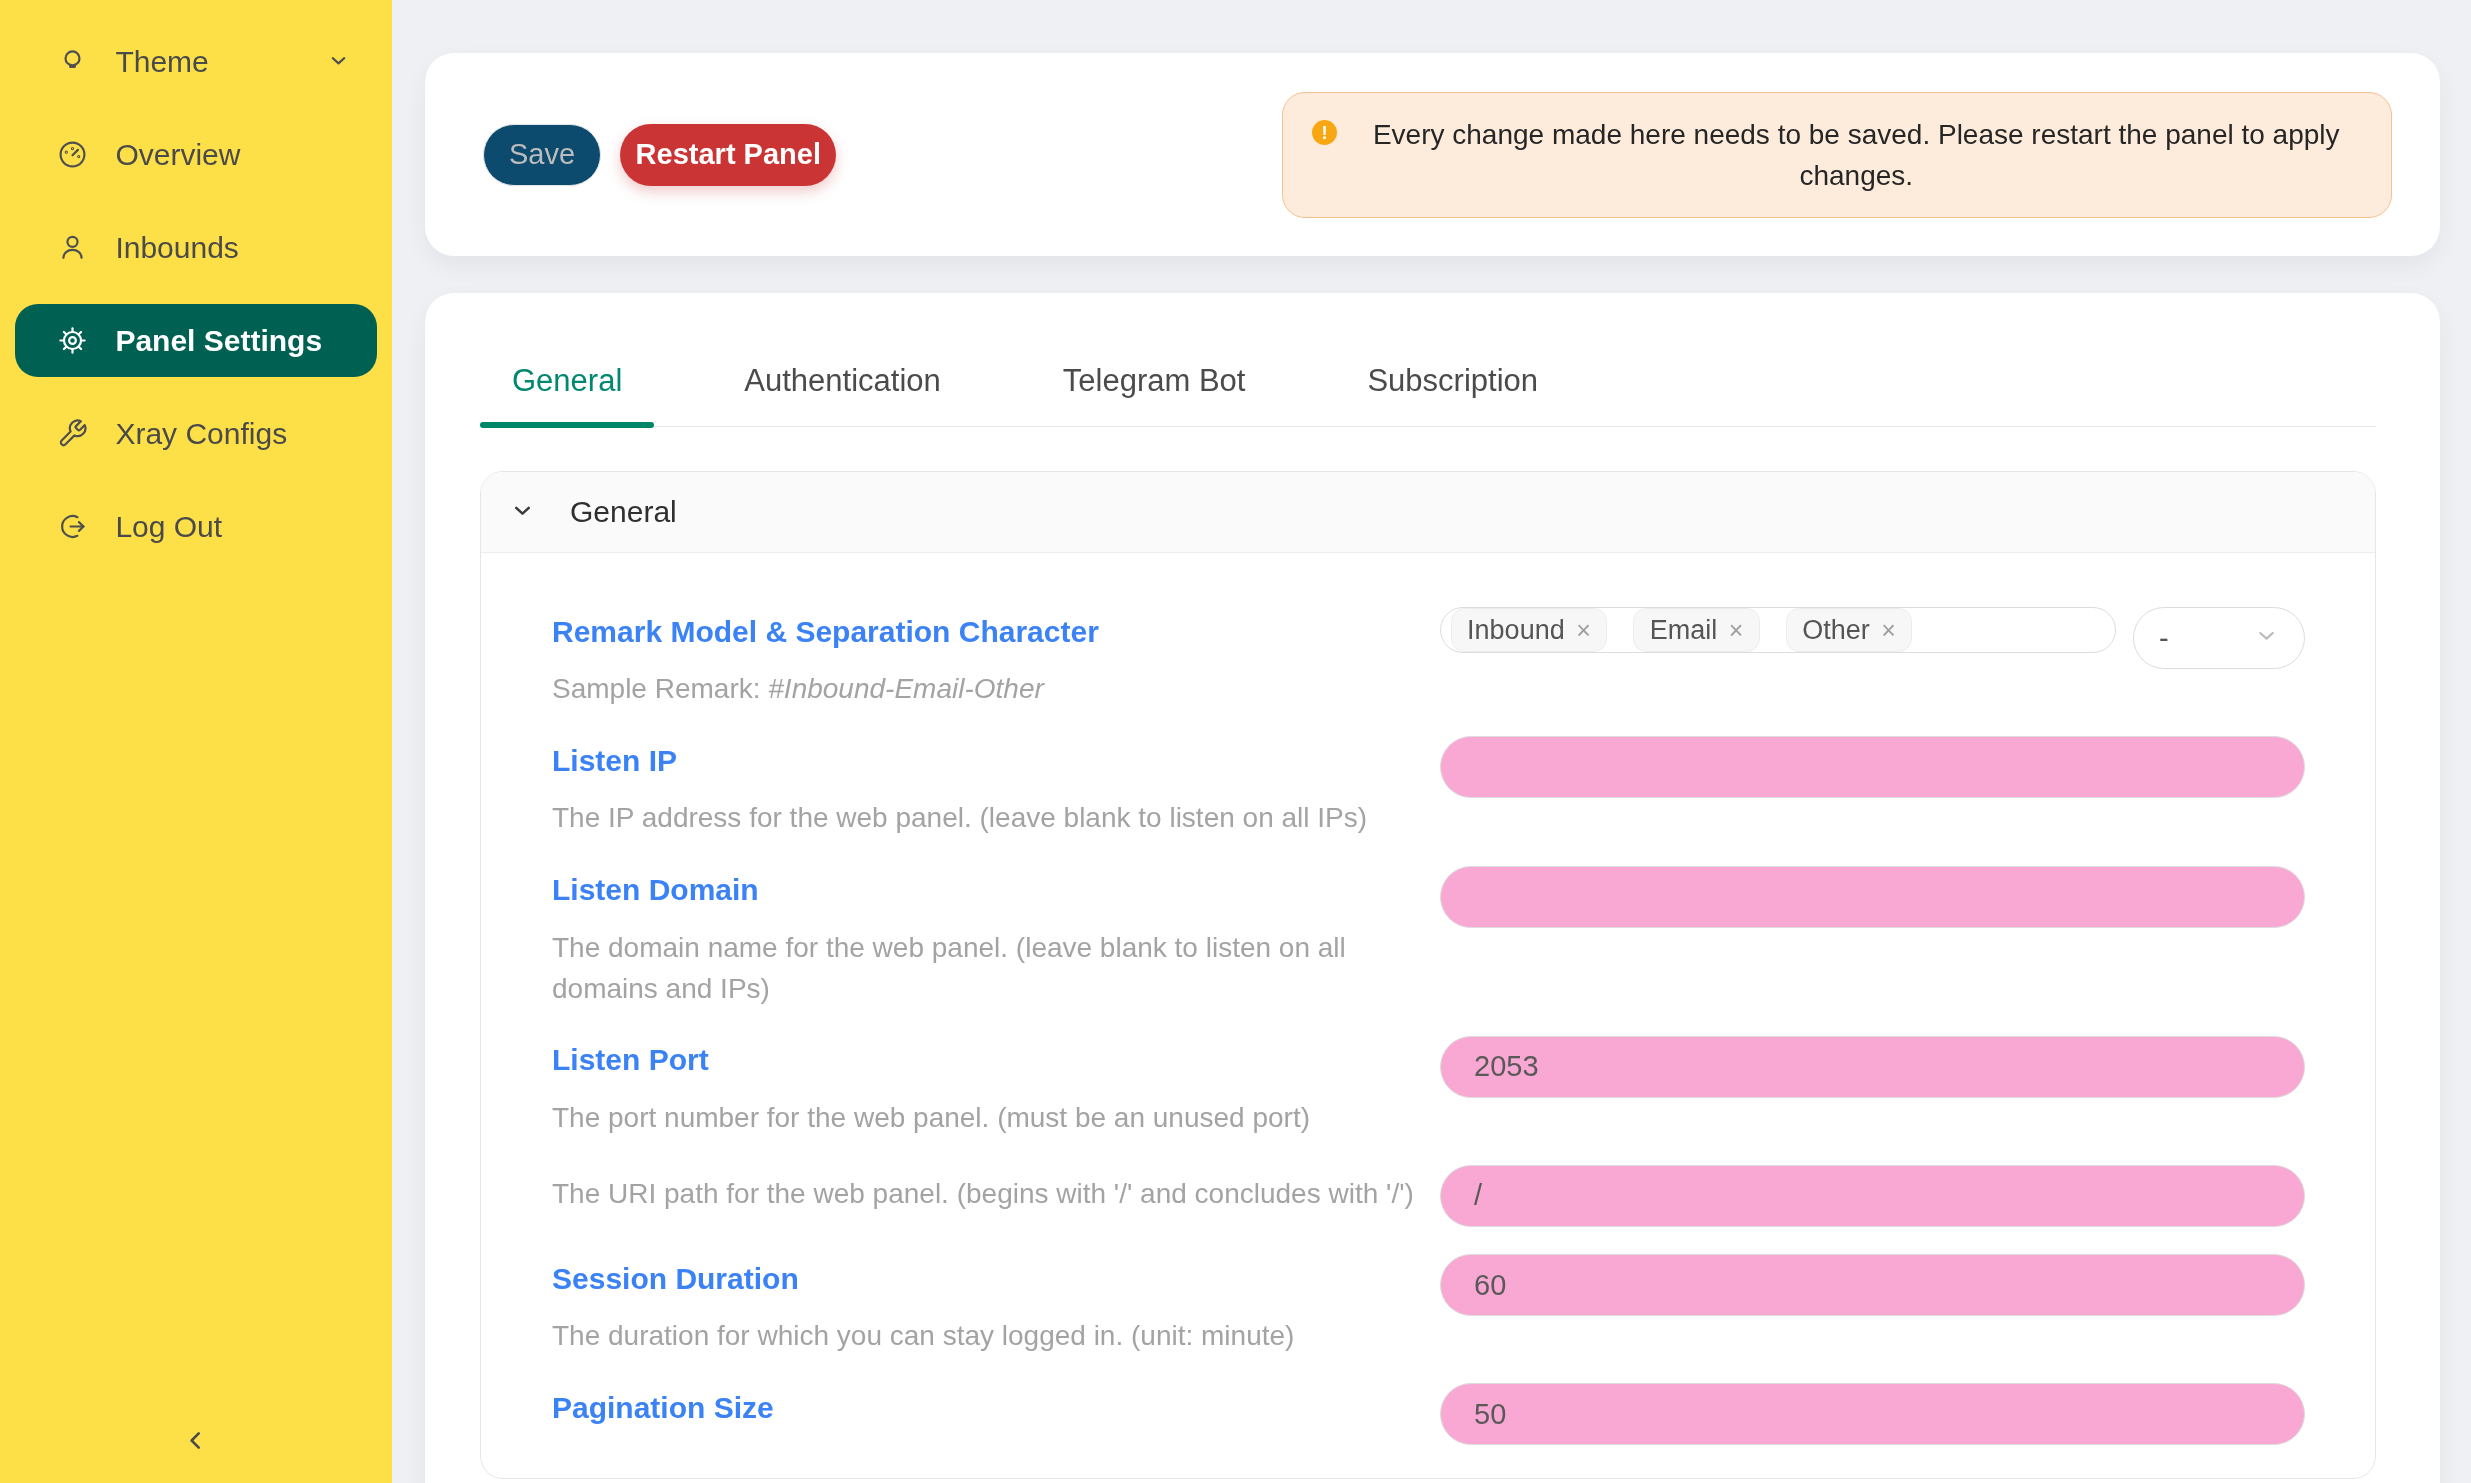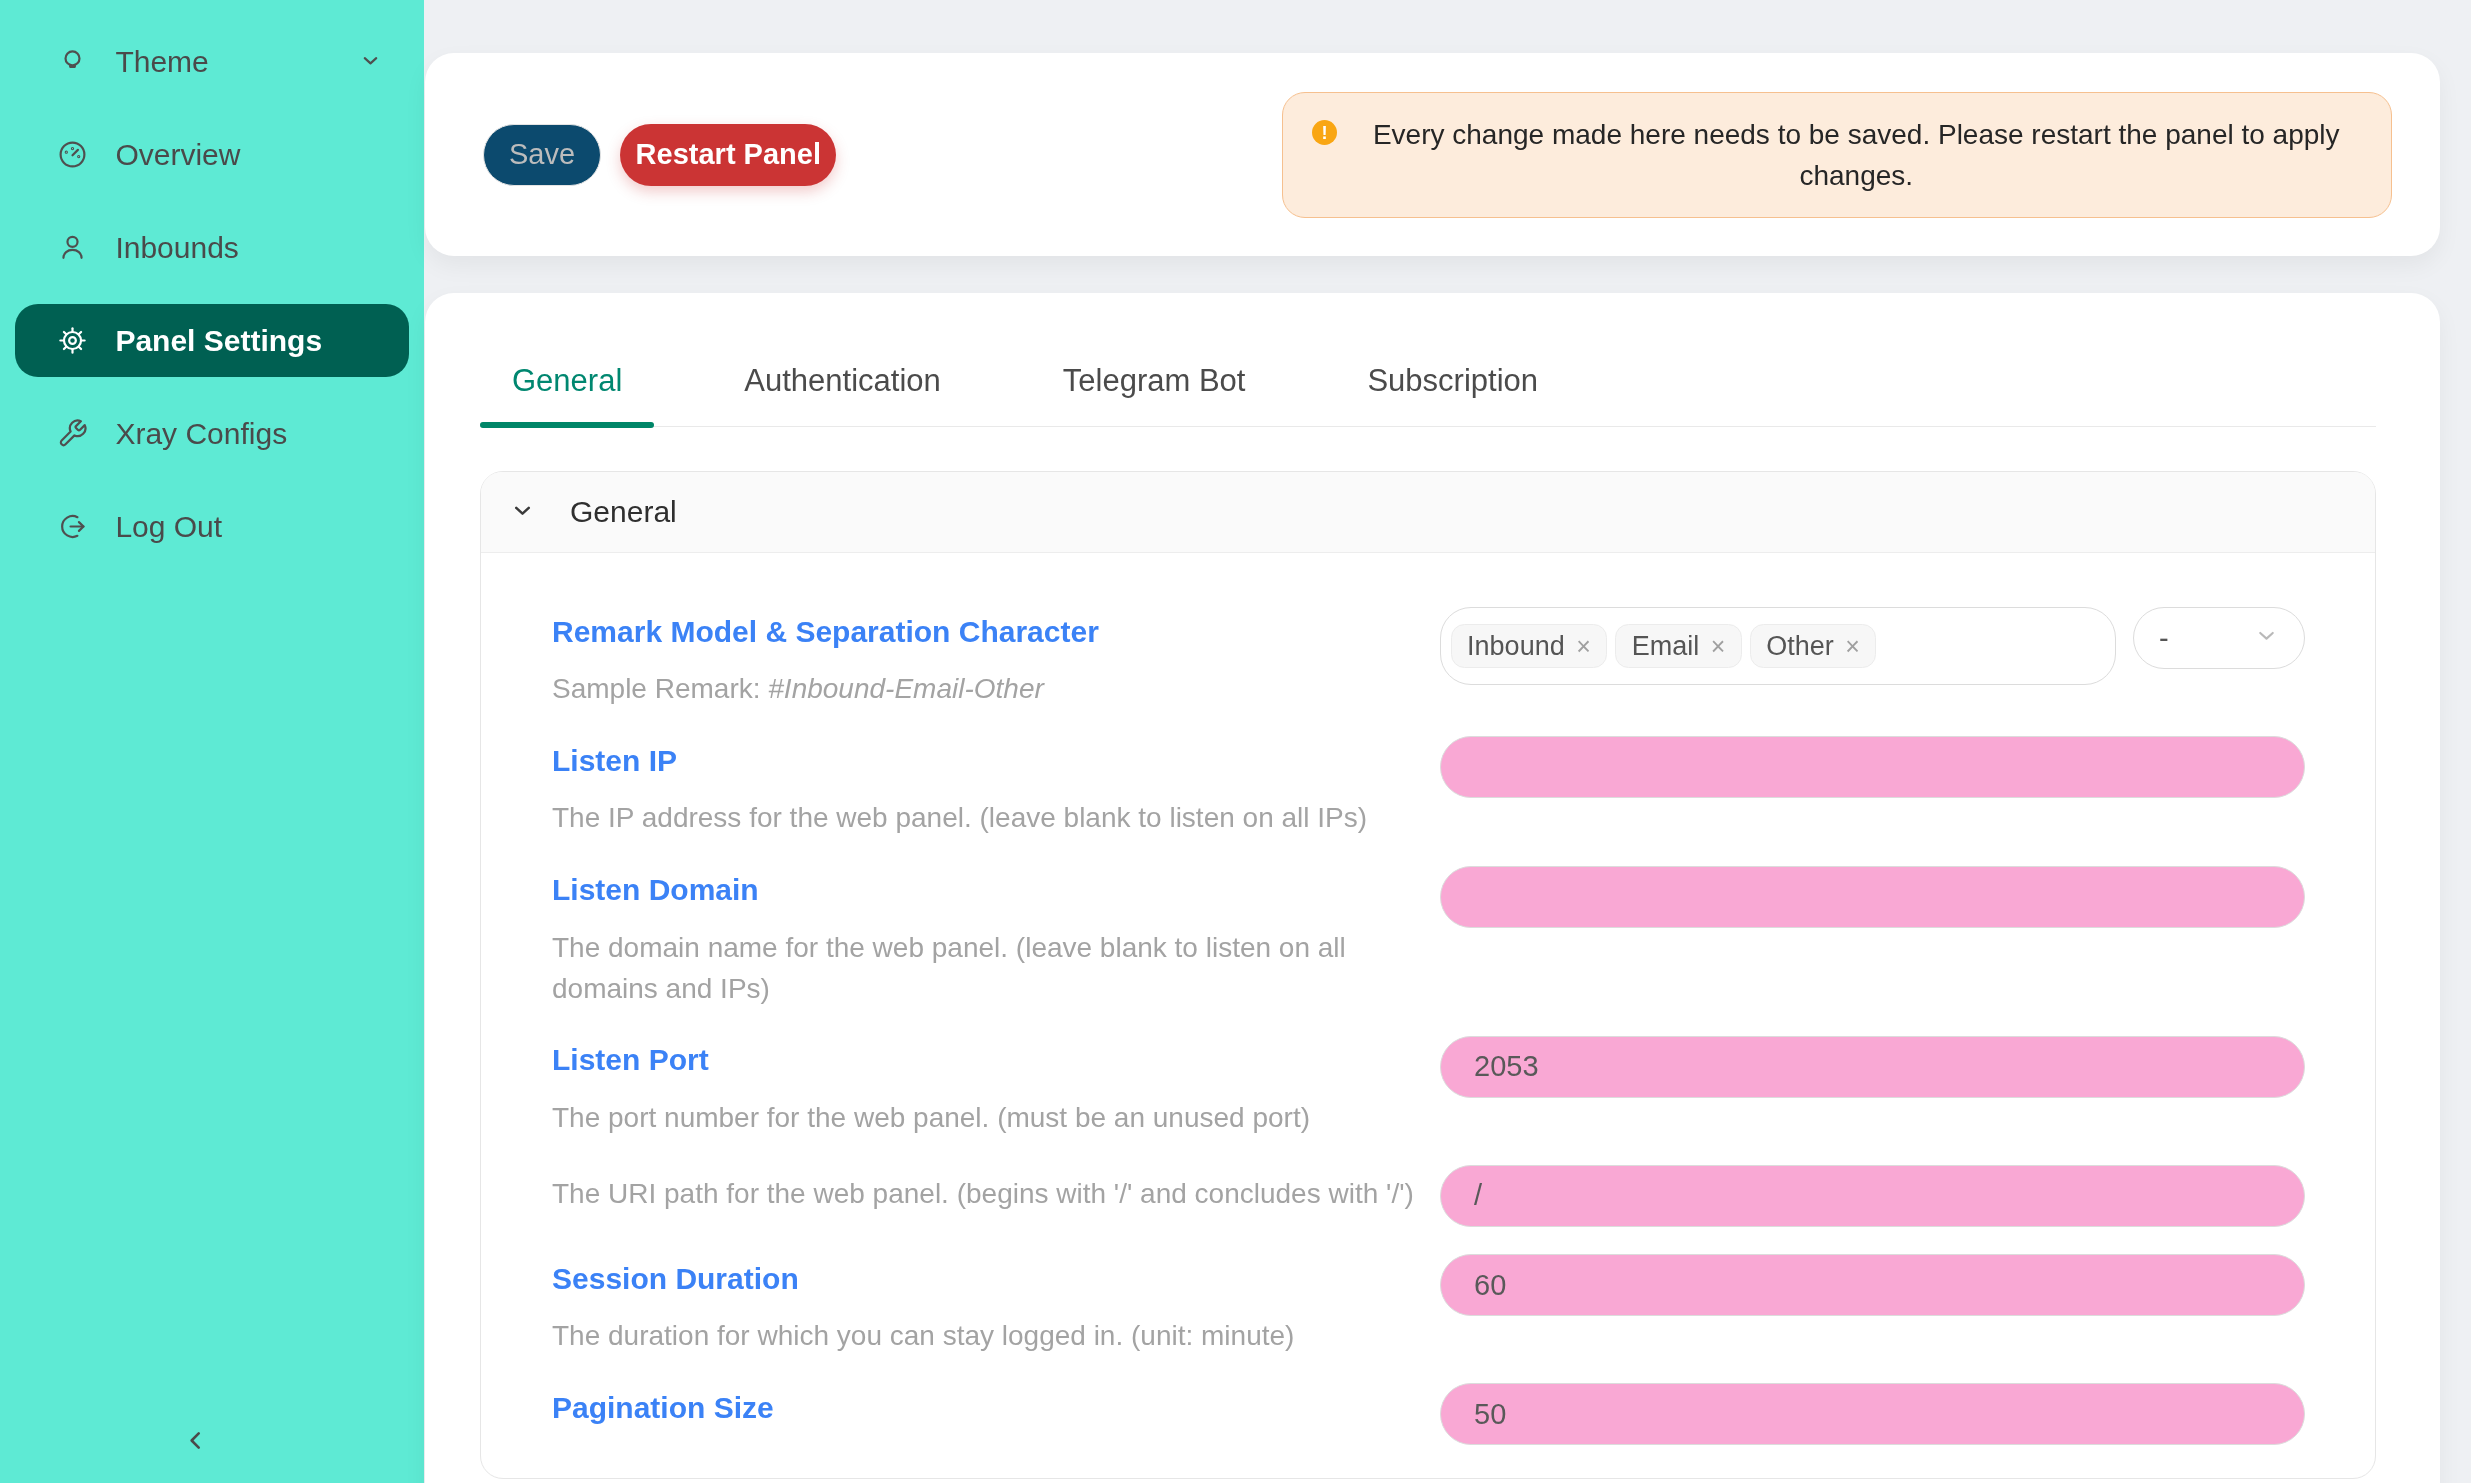--- a/index.html
+++ b/index.html
@@ -1,21 +1,21 @@
 <!DOCTYPE html>
 <html><head>
 <meta charset="utf-8">
 <style>
   * { margin:0; padding:0; box-sizing:border-box; }
   html,body { width:2472px; height:1483px; overflow:hidden;
     font-family:"Liberation Sans", sans-serif; background:#eef0f3; }
 
   
-  .sidebar { position:absolute; left:0; top:0; width:424px; height:1483px;
-    background:#5eead4;text-align:center; }
+  .sidebar { position:absolute; left:0; top:0; width:392px; height:1483px;
+    background:#fde047;text-align:center; }
   .menu { padding-top:25px; }
   .menu-item { height:73px; margin:0 15.4px 20px 15.4px; border-radius:23px;
     display:flex; align-items:center; padding:0 27px 0 42px;
     color:#4a4a4a; font-size:30px; cursor:pointer; }
   .menu-item .mi-icon { width:31px; height:31px; flex:0 0 31px; display:flex;
     align-items:center; justify-content:center; }
   .menu-item .mi-icon svg { width:31px; height:31px; stroke:#4f4f4f; fill:none;
     stroke-width:1.7; stroke-linecap:round; stroke-linejoin:round; }
   .menu-item .mi-label { margin-left:27px; white-space:nowrap; }
   .menu-item.active { background:#006052; color:#ffffff; font-weight:700; }
@@ -83,23 +83,23 @@
     white-space:nowrap; }
   .row-desc.wrap { white-space:normal; max-width:850px; }
   .row-desc .italic { font-style:italic; }
   .row-control { flex:0 0 865px; width:865px; margin-top:-5.8px; }
 
   .text-input { width:100%; height:62px; border:1.9px solid #dcdcdc;
     border-radius:31px; font-size:29px; color:#595959; padding:0 33px;
     font-family:"Liberation Sans", sans-serif; background:#f9a8d4; outline:none; }
 
   .remark-control { display:flex; justify-content:space-between; }
-  .tags-box { width:676px; height:78px; border:1.9px solid #dcdcdc;
+  .tags-box { width:676px; height:46px; border:1.9px solid #dcdcdc;
     border-radius:31px; display:flex; align-items:center; padding:0 9.7px;
-    gap:8px; cursor:text; }
+    gap:26px; cursor:text; }
   .tag { height:44px; background:#f7f7f7; border:1.9px solid #ececec;
     border-radius:13.5px; display:flex; align-items:center; padding:0 15.4px;
     font-size:27px; color:#555555; white-space:nowrap; }
   .tag-x { margin-left:11.6px; font-size:25px; color:#a0a0a0; cursor:pointer; }
   .sep-select { width:172px; height:62px; border:1.9px solid #dcdcdc;
     border-radius:31px; display:flex; align-items:center;
     justify-content:space-between; padding:0 25px; font-size:29px;
     color:#555555; cursor:pointer; }
   .sep-select svg { width:25px; height:25px; stroke:#b9b9b9; fill:none;
     stroke-width:2; stroke-linecap:round; stroke-linejoin:round; }

